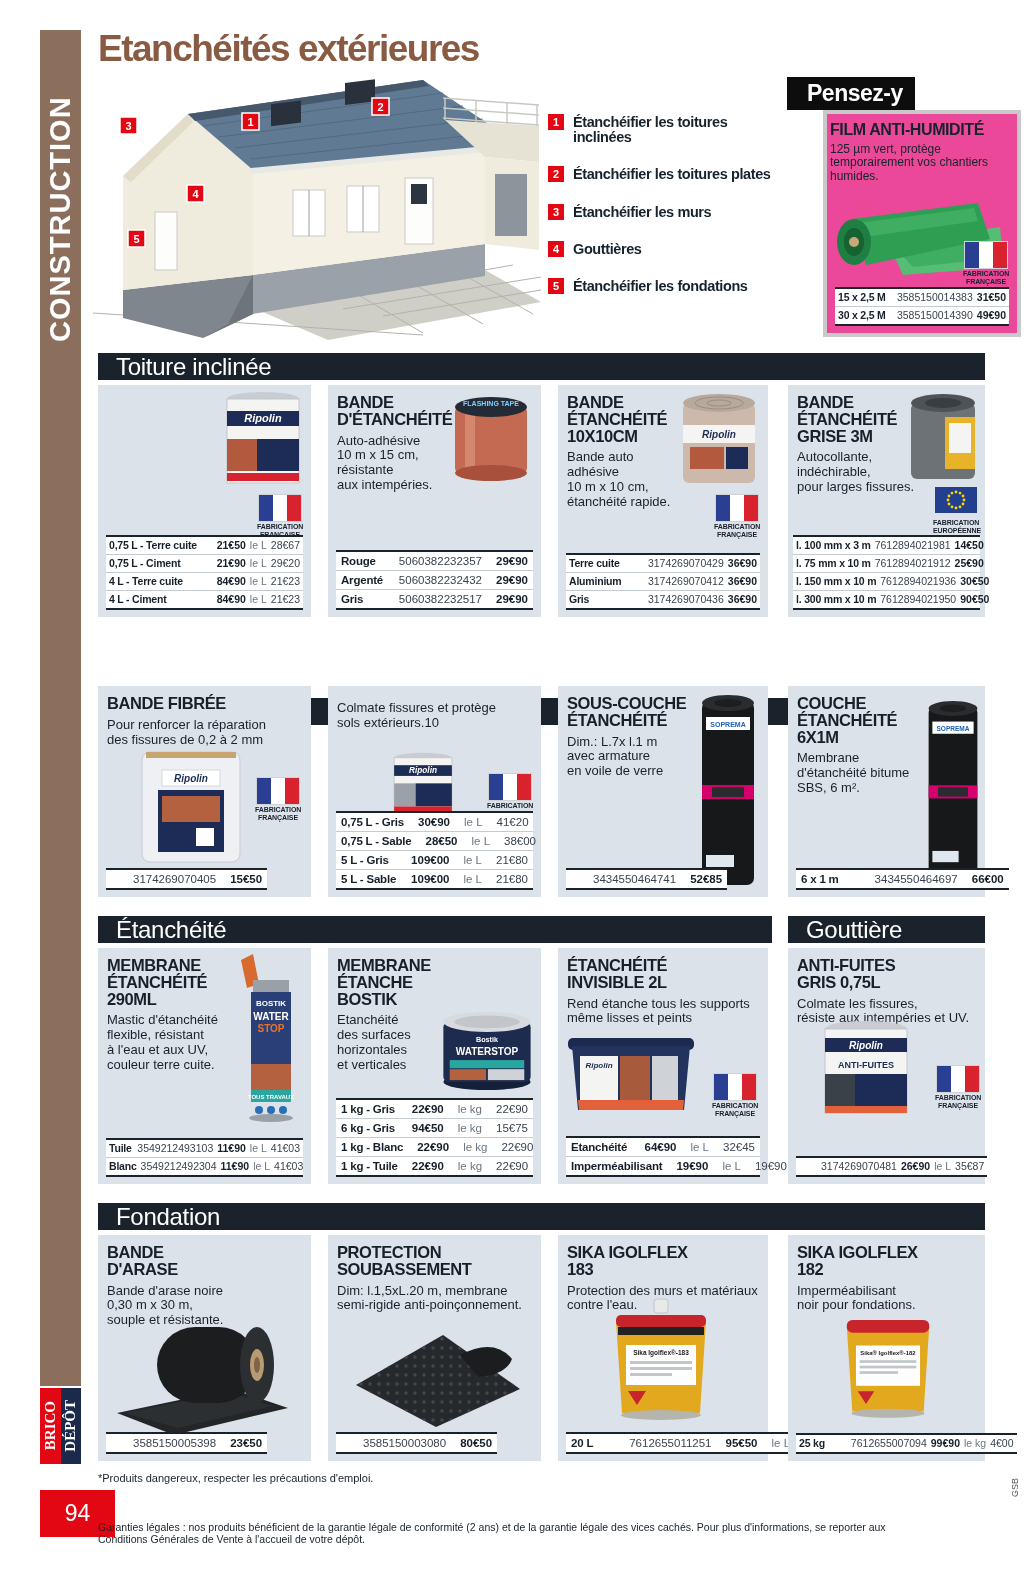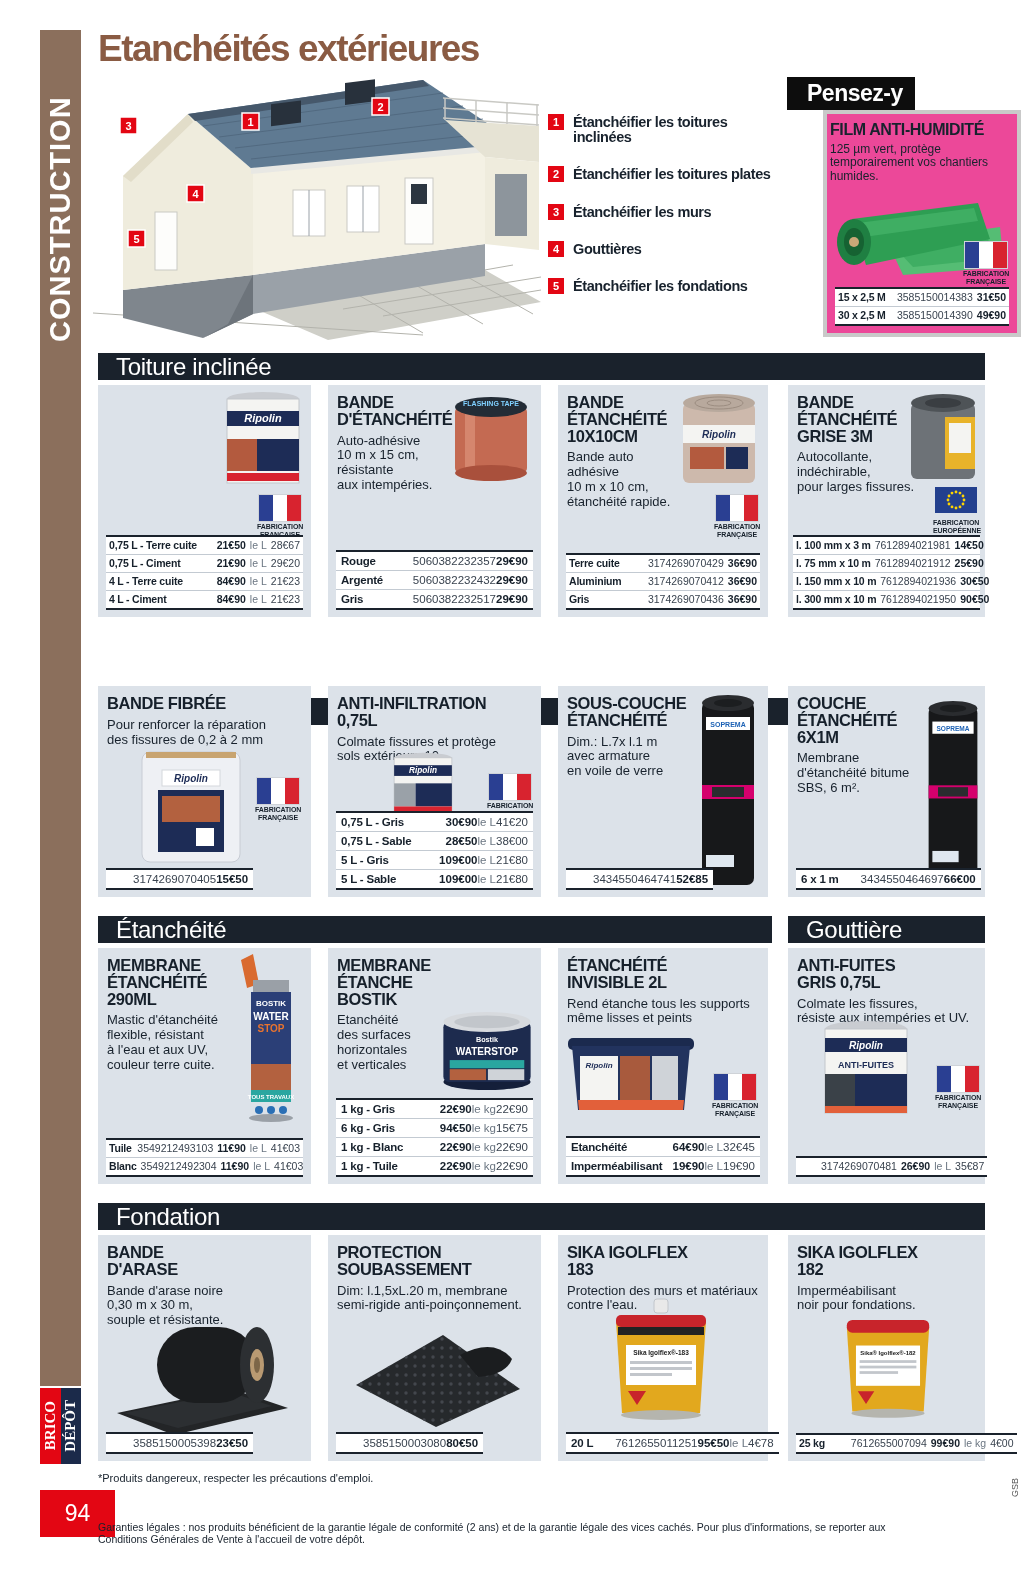--- a/index.html
+++ b/index.html
@@ -53,21 +53,21 @@
   .prod-desc{font-size:13px;line-height:1.13;margin-top:6px;white-space:pre-line;color:#18222d;}
   .narrow .prod-name,.narrow .prod-desc{max-width:120px;}
   .pimg{position:absolute;}
 
   
   .ptable{border-top:2px solid #1a222c;border-bottom:2px solid #1a222c;font-size:11.5px;
     line-height:13px;background:#fff;}
   .tbl{position:absolute;left:8px;right:8px;bottom:7px;}
   .fit{position:absolute;left:8px;bottom:7px;display:inline-block;}
   .prow{display:flex;align-items:baseline;background:#fff;border-bottom:1px solid #c3cad2;
-    padding:2.5px 5px;gap:0;white-space:nowrap;}
+    padding:2.5px 5px;gap:14px;white-space:nowrap;}
   .ptable .prow:last-child{border-bottom:0;}
   .pl{font-weight:bold;color:#16202b;letter-spacing:-0.2px;}
   .pe{color:#39434f;margin-left:22px;}
   .pp{font-weight:bold;color:#16202b;}
   .pu{color:#6b7682;}
   .px{color:#39434f;}
   .sp{margin-left:auto;}
   .tight{font-size:10.5px;}
   .tight .prow{padding:2px 3px;gap:4px;}
 
@@ -468,22 +468,20 @@
   <div class="ptable fit">
     <div class="prow">
         <span class="pe">3174269070405</span>
         <span class="pp">15€50</span>
       </div>
   </div>
 </div>
 
 <div class="card" style="left:328px;top:686px;width:213px;height:211px;">
   <div class="card-inner">
-    <div class="prod-name">ANTI-INFILTRATION
-0,75L</div>
     <div class="prod-desc">Colmate fissures et protège
 sols extérieurs.10</div>
   </div>
   <svg class="pimg" style="left:56px;top:66px;" width="78" height="66" viewBox="0 0 78 80">
     <ellipse cx="39" cy="7" rx="35" ry="6" fill="#c9ccd1"></ellipse>
     <rect x="4" y="7" width="70" height="66" fill="#f4f4f2" stroke="#c2c6cb"></rect>
     <rect x="4" y="16" width="70" height="13" fill="#1d2c56"></rect>
     <text x="39" y="26" font-size="10" fill="#fff" text-anchor="middle" font-weight="bold" font-style="italic">Ripolin</text>
     <rect x="4" y="38" width="26" height="28" fill="#9aa1a8"></rect>
     <rect x="30" y="38" width="44" height="28" fill="#1d2c56"></rect>

